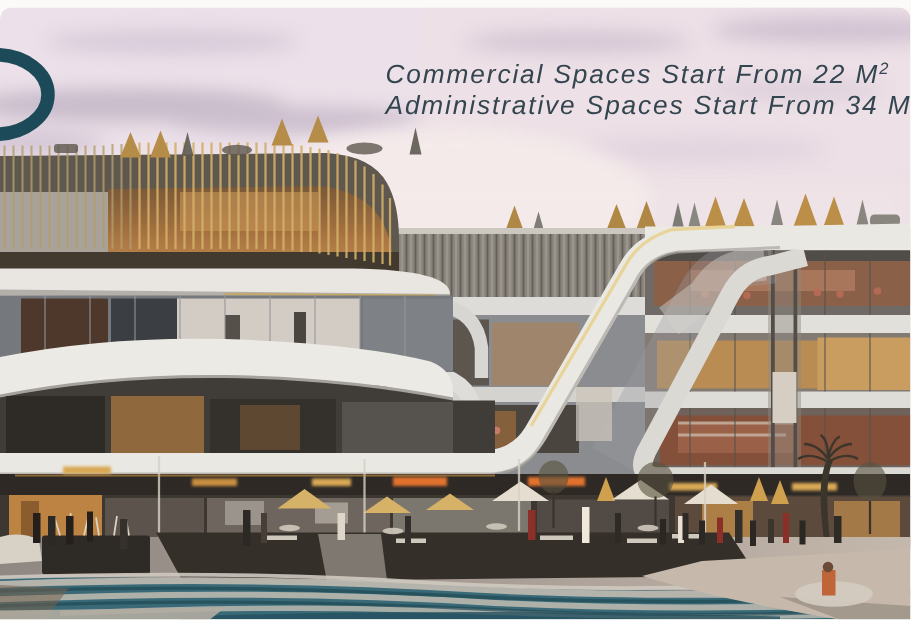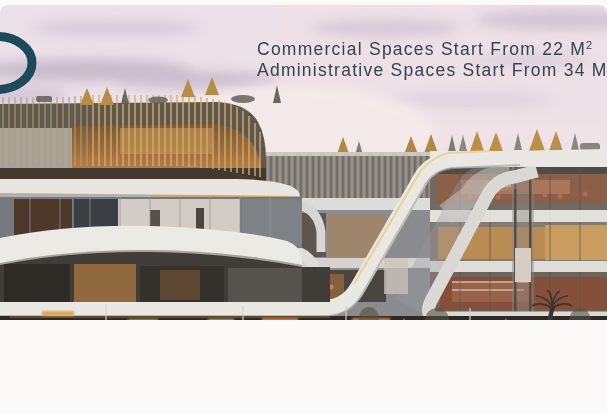--- a/index.html
+++ b/index.html
@@ -1,16 +1,16 @@
 <!DOCTYPE html>
 <html><head>
 <meta charset="utf-8">
 <style>
   html,body{margin:0;padding:0;background:#fbfaf8;}
-  .stage{position:relative;width:607px;height:320px;overflow:hidden;font-family:"Liberation Sans",sans-serif;}
+  .stage{position:relative;width:607px;height:413px;overflow:hidden;font-family:"Liberation Sans",sans-serif;font-style:italic;}
   svg{display:block;}
 </style>
 </head>
 <body>
 <div class="stage">
 <svg width="607" height="413" viewBox="0 0 607 413">
 <defs>
   <clipPath id="photo">
           <path d="M0,14 Q0,5 9,5 L598,5 Q607,5 607,14 L607,413 L0,413 Z"></path>
         </clipPath>

